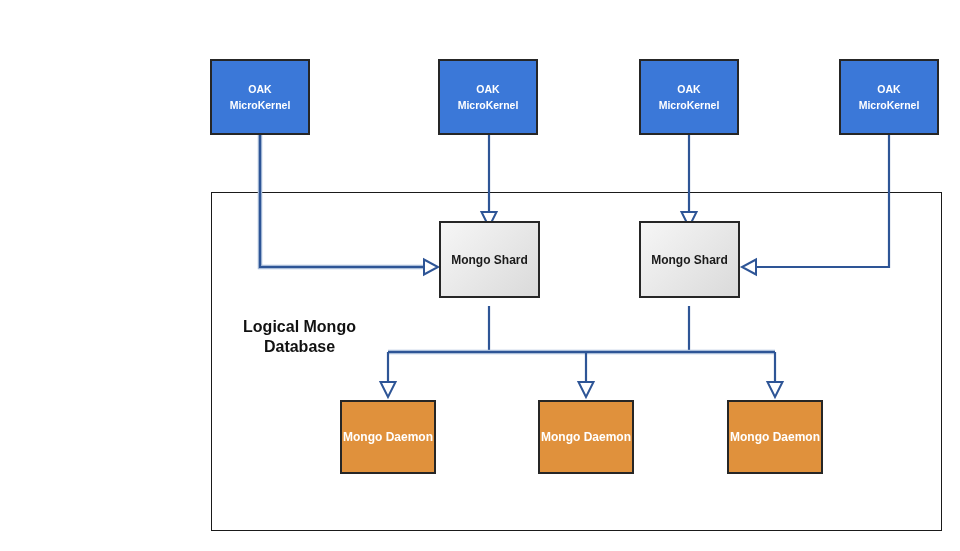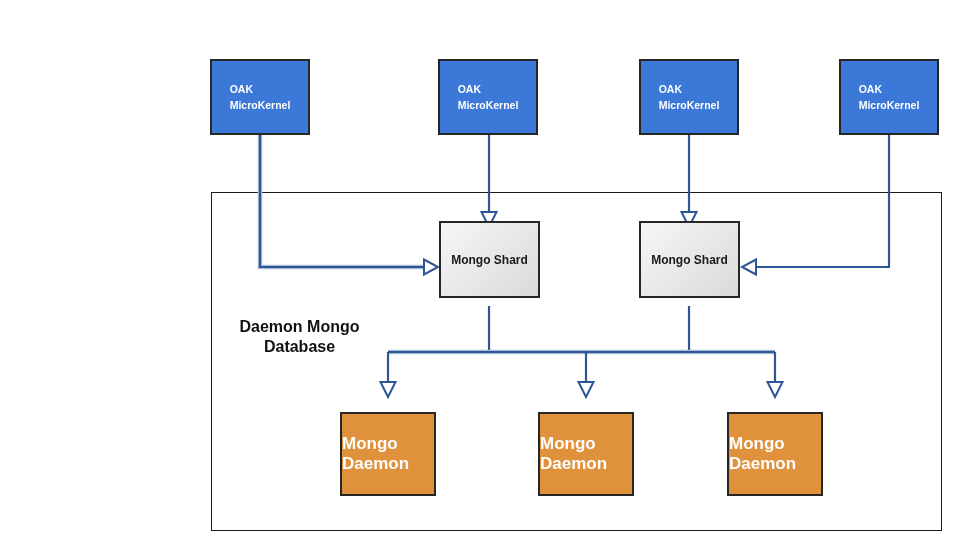--- a/index.html
+++ b/index.html
@@ -58,20 +58,21 @@
     fill: #ffffff;
     stroke: var(--color-connector, #2e5596);
     stroke-width: 2;
     stroke-linejoin: miter;
   }
   .node {
     position: absolute;
     display: flex;
     align-items: center;
     justify-content: center;
+    text-align: center;
     font-weight: bold;
     box-sizing: border-box;
     border: 2.5px solid var(--color-node-border, #262626);
     white-space: pre-line;
   }
   .kernel {
     width: 100px;
     height: 76px;
     top: 59px;
     background: var(--color-kernel-fill, #3b78d8);
@@ -84,25 +85,25 @@
     height: 77px;
     top: 221px;
     background: linear-gradient(135deg,
       var(--color-shard-fill-light, #f6f6f6) 0%,
       var(--color-shard-fill-dark, #dadada) 100%);
     color: var(--color-shard-text, #1a1a1a);
     font-size: 12px;
   }
   .daemon {
     width: 96px;
-    height: 84px;
-    top: 412px;
+    height: 74px;
+    top: 400px;
     background: var(--color-daemon-fill, #e0913c);
     color: var(--color-daemon-text, #ffffff);
-    font-size: 17px;
+    font-size: 12px;
   }
 </style>
 </head>
 <body>
 
 <div class="canvas">
 
   <div class="container-box"></div>
 
   <svg class="connector-layer" width="960" height="551" viewBox="0 0 960 551" xmlns="http://www.w3.org/2000/svg">
@@ -147,21 +148,21 @@
     <g>
       <path class="wire" d="M 586 352 V 382"></path>
       <polygon class="arrowhead" points="578.5,382 593.5,382 586,397"></polygon>
     </g>
     <g>
       <path class="wire" d="M 775 352 V 382"></path>
       <polygon class="arrowhead" points="767.5,382 782.5,382 775,397"></polygon>
     </g>
   </svg>
 
-  <div class="container-label">Daemon Mongo
+  <div class="container-label">Logical Mongo
 Database</div>
 
   <div class="node kernel" style="left:210px;">OAK
 MicroKernel</div>
   <div class="node kernel" style="left:438px;">OAK
 MicroKernel</div>
   <div class="node kernel" style="left:639px;">OAK
 MicroKernel</div>
   <div class="node kernel" style="left:839px;">OAK
 MicroKernel</div>

